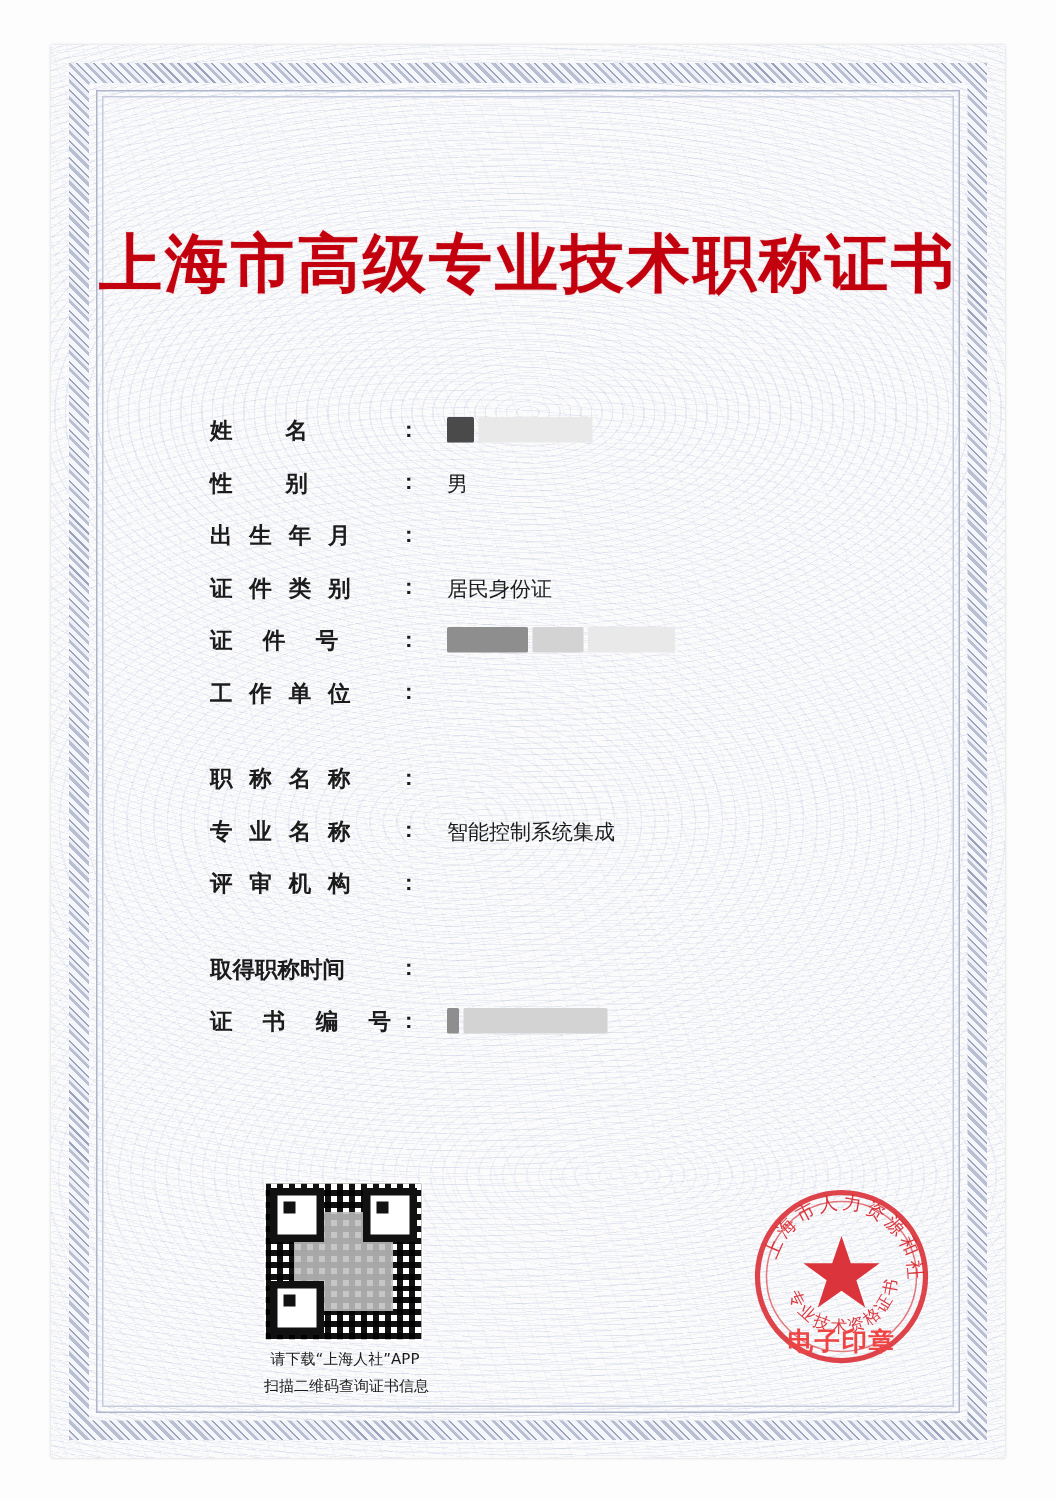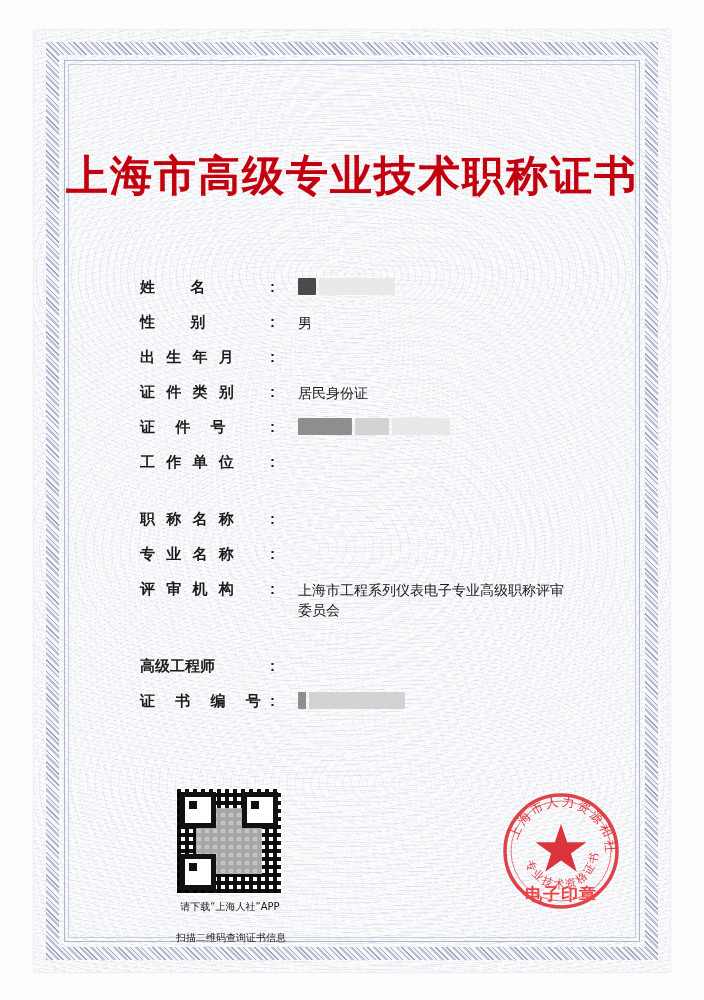--- a/index.html
+++ b/index.html
@@ -305,33 +305,32 @@
       <div class="gap-row"></div>
 
       <div class="field-row">
         <div class="field-label label-sp-1">职 称 名 称</div>
         <div class="field-colon">:</div>
       </div>
 
       <div class="field-row">
         <div class="field-label label-sp-1">专 业 名 称</div>
         <div class="field-colon">:</div>
+        <div class="field-value">智能控制系统集成</div>
       </div>
 
       <div class="field-row">
         <div class="field-label label-sp-1">评 审 机 构</div>
         <div class="field-colon">:</div>
-        <div class="field-value">上海市工程系列仪表电子专业高级职称评审
-委员会</div>
       </div>
 
       <div class="gap-row"></div>
 
       <div class="field-row">
-        <div class="field-label">高级工程师</div>
+        <div class="field-label">取得职称时间</div>
         <div class="field-colon">:</div>
       </div>
 
       <div class="field-row">
         <div class="field-label label-sp-2">证 书 编 号</div>
         <div class="field-colon">:</div>
         <div class="field-value value-mixed">
           <span class="redact rd-mid" style="width:8px;height:17px;"></span>
           <span class="redact rd-light" style="width:96px;height:17px;"></span>
         </div>
@@ -345,21 +344,21 @@
             <span></span>
           </div>
         <div class="qr-eye tr">
             <span></span>
           </div>
         <div class="qr-eye bl">
             <span></span>
           </div>
       </div>
       <div class="qr-caption">请下载“上海人社”APP</div>
-      <div class="qr-caption" style="margin-top:17px;">扫描二维码查询证书信息</div>
+      <div class="qr-caption" style="margin-top:4px;">扫描二维码查询证书信息</div>
     </div>
 
     <div class="seal">
       <svg width="122" height="122" viewBox="0 0 122 122" aria-hidden="true">
         <defs>
           <path id="arcTop" d="M 16,61 A 45,45 0 0 1 106,61" fill="none"></path>
           <path id="arcBottom" d="M 24,61 A 37,37 0 0 0 98,61" fill="none"></path>
         </defs>
         <circle cx="61" cy="61" r="56" fill="none" stroke="#d8232a" stroke-width="3.5" opacity="0.85"></circle>
         <circle cx="61" cy="61" r="50" fill="none" stroke="#d8232a" stroke-width="1" opacity="0.6"></circle>

